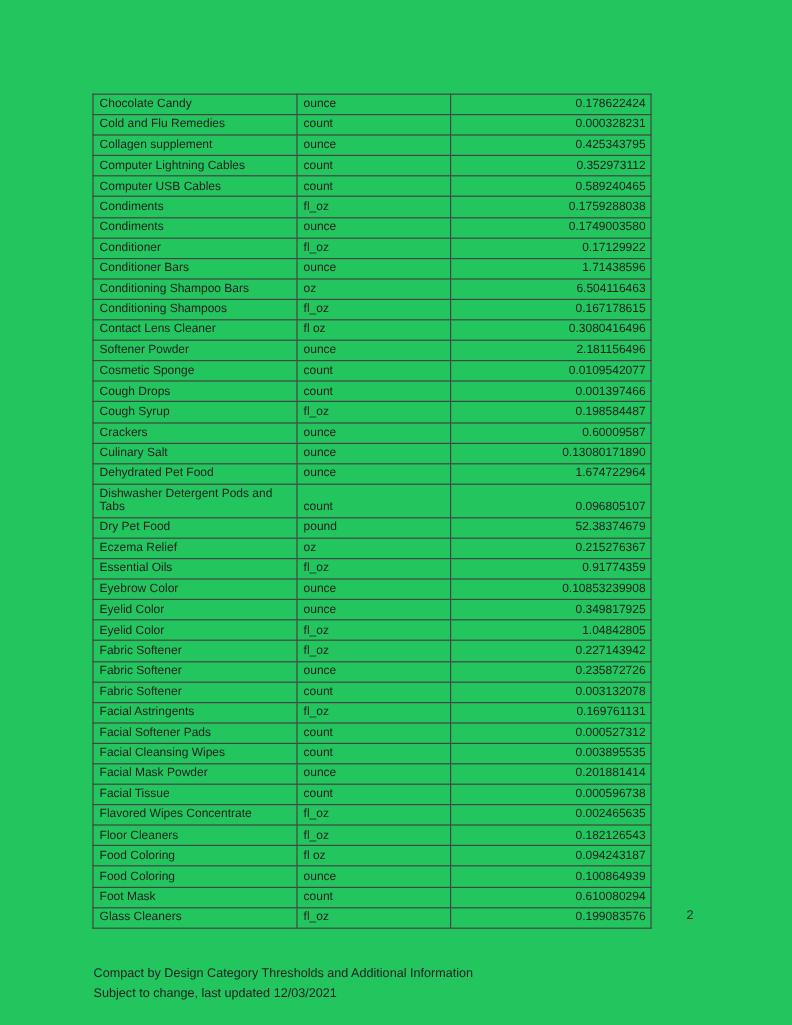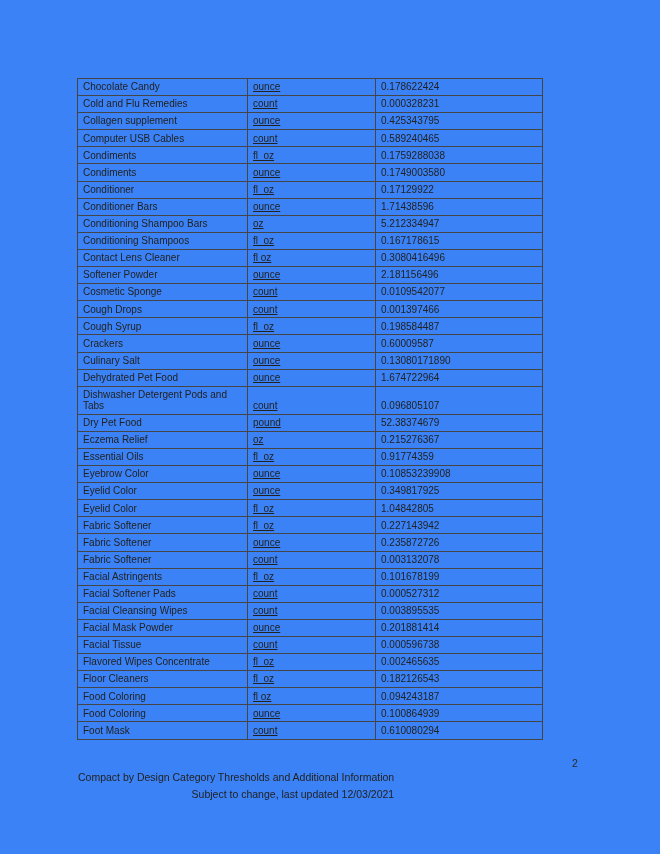--- a/index.html
+++ b/index.html
@@ -11,60 +11,59 @@
     height: 854px;
     background: #fdfdfd;
     font-family: "Liberation Sans", sans-serif;
     color: #1f1f1f;
     position: relative;
     overflow: hidden;
   }
   .page {
     position: absolute;
     inset: 0;
-    background: #3b82f6;
+    background: #22c55e;
   }
   table.thresholds {
     position: absolute;
     left: 77px;
     top: 78px;
     width: 459px;
     border-collapse: collapse;
     table-layout: fixed;
     font-size: 10px;
     color: #222;
   }
   table.thresholds td {
     border: 1px solid #454545;
     line-height: 11px;
     padding: 2.3px 4px 2.8px 5px;
     vertical-align: bottom;
     overflow: hidden;
     white-space: normal;
   }
   td.col-category { width: 160px; }
-  td.col-unit     { width: 118px; text-decoration: underline; }
-  td.col-value    { width: 157px; padding-right: 5px; }
+  td.col-unit     { width: 118px; }
+  td.col-value    { width: 157px; text-align: right; padding-right: 5px; }
   .page-number {
     position: absolute;
     left: 560px;
     top: 757px;
     width: 30px;
     text-align: center;
     font-size: 10.5px;
     color: #2a2a2a;
   }
   .footer {
     position: absolute;
     left: 78px;
-    top: 769px;
+    top: 803px;
     font-size: 10.5px;
     line-height: 16.5px;
     color: #222;
-    text-align: right;
   }
 </style>
 </head>
 <body>
 
 <div class="page">
 
   <table class="thresholds">
     <tbody id="table-body">
   <tr>
@@ -78,20 +77,25 @@
     <td class="col-unit">count</td>
     <td class="col-value">0.000328231</td>
   </tr>
 
   <tr>
     <td class="col-category">Collagen supplement</td>
     <td class="col-unit">ounce</td>
     <td class="col-value">0.425343795</td>
   </tr>
 
+  <tr>
+    <td class="col-category">Computer Lightning Cables</td>
+    <td class="col-unit">count</td>
+    <td class="col-value">0.352973112</td>
+  </tr>
 
   <tr>
     <td class="col-category">Computer USB Cables</td>
     <td class="col-unit">count</td>
     <td class="col-value">0.589240465</td>
   </tr>
 
   <tr>
     <td class="col-category">Condiments</td>
     <td class="col-unit">fl_oz</td>
@@ -112,21 +116,21 @@
 
   <tr>
     <td class="col-category">Conditioner Bars</td>
     <td class="col-unit">ounce</td>
     <td class="col-value">1.71438596</td>
   </tr>
 
   <tr>
     <td class="col-category">Conditioning Shampoo Bars</td>
     <td class="col-unit">oz</td>
-    <td class="col-value">5.212334947</td>
+    <td class="col-value">6.504116463</td>
   </tr>
 
   <tr>
     <td class="col-category">Conditioning Shampoos</td>
     <td class="col-unit">fl_oz</td>
     <td class="col-value">0.167178615</td>
   </tr>
 
   <tr>
     <td class="col-category">Contact Lens Cleaner</td>
@@ -232,21 +236,21 @@
 
   <tr>
     <td class="col-category">Fabric Softener</td>
     <td class="col-unit">count</td>
     <td class="col-value">0.003132078</td>
   </tr>
 
   <tr>
     <td class="col-category">Facial Astringents</td>
     <td class="col-unit">fl_oz</td>
-    <td class="col-value">0.101678199</td>
+    <td class="col-value">0.169761131</td>
   </tr>
 
   <tr>
     <td class="col-category">Facial Softener Pads</td>
     <td class="col-unit">count</td>
     <td class="col-value">0.000527312</td>
   </tr>
 
   <tr>
     <td class="col-category">Facial Cleansing Wipes</td>
@@ -289,20 +293,25 @@
     <td class="col-unit">ounce</td>
     <td class="col-value">0.100864939</td>
   </tr>
 
   <tr>
     <td class="col-category">Foot Mask</td>
     <td class="col-unit">count</td>
     <td class="col-value">0.610080294</td>
   </tr>
 
+  <tr>
+    <td class="col-category">Glass Cleaners</td>
+    <td class="col-unit">fl_oz</td>
+    <td class="col-value">0.199083576</td>
+  </tr>
 </tbody>
   </table>
 
   <div class="page-number">2</div>
 
   <div class="footer">
     <div>Compact by Design Category Thresholds and Additional Information</div>
     <div>Subject to change, last updated 12/03/2021</div>
   </div>
 

